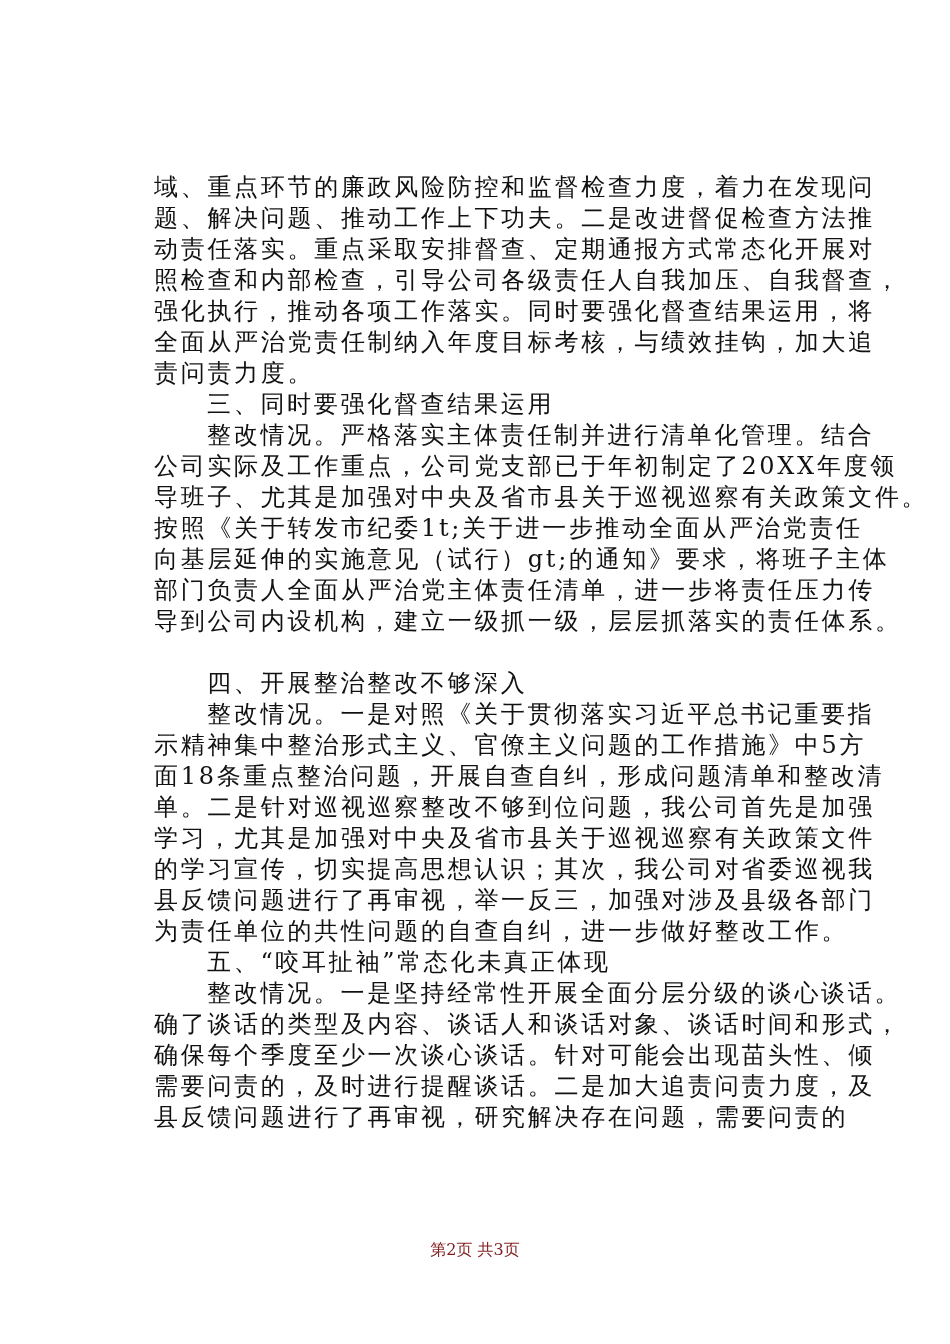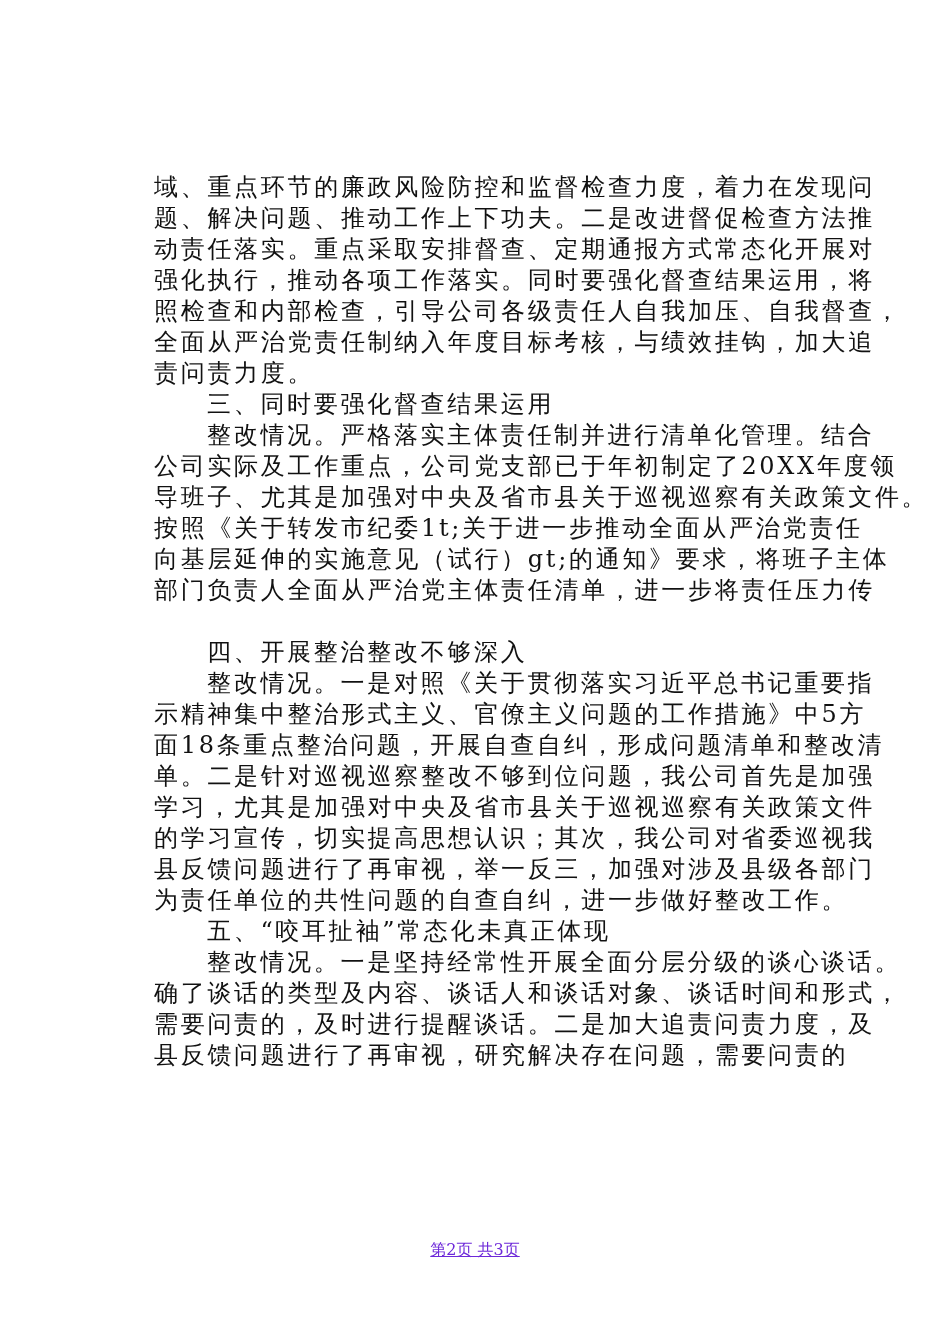--- a/index.html
+++ b/index.html
@@ -36,52 +36,53 @@
       height: 31px;
     }
     .footer {
       position: absolute;
       top: 1238px;
       left: 0;
       width: 950px;
       text-align: center;
       font-size: 16px;
       line-height: 24px;
-      color: #6d28d9;
-      text-decoration: underline;
+      color: #7f1d1d;
     }
   </style>
 </head>
 <body>
 
 <div class="page">
   <div class="line">域、重点环节的廉政风险防控和监督检查力度，着力在发现问</div>
   <div class="line">题、解决问题、推动工作上下功夫。二是改进督促检查方法推</div>
   <div class="line">动责任落实。重点采取安排督查、定期通报方式常态化开展对</div>
+  <div class="line">照检查和内部检查，引导公司各级责任人自我加压、自我督查，</div>
   <div class="line">强化执行，推动各项工作落实。同时要强化督查结果运用，将</div>
-  <div class="line">照检查和内部检查，引导公司各级责任人自我加压、自我督查，</div>
   <div class="line">全面从严治党责任制纳入年度目标考核，与绩效挂钩，加大追</div>
   <div class="line">责问责力度。</div>
   <div class="line indent">三、同时要强化督查结果运用</div>
   <div class="line indent">整改情况。严格落实主体责任制并进行清单化管理。结合</div>
   <div class="line">公司实际及工作重点，公司党支部已于年初制定了20XX年度领</div>
   <div class="line">导班子、尤其是加强对中央及省市县关于巡视巡察有关政策文件。</div>
   <div class="line">按照《关于转发市纪委1t;关于进一步推动全面从严治党责任</div>
   <div class="line">向基层延伸的实施意见（试行）gt;的通知》要求，将班子主体</div>
   <div class="line">部门负责人全面从严治党主体责任清单，进一步将责任压力传</div>
+  <div class="line">导到公司内设机构，建立一级抓一级，层层抓落实的责任体系。</div>
   <div class="line blank"></div>
   <div class="line indent">四、开展整治整改不够深入</div>
   <div class="line indent">整改情况。一是对照《关于贯彻落实习近平总书记重要指</div>
   <div class="line">示精神集中整治形式主义、官僚主义问题的工作措施》中5方</div>
   <div class="line">面18条重点整治问题，开展自查自纠，形成问题清单和整改清</div>
   <div class="line">单。二是针对巡视巡察整改不够到位问题，我公司首先是加强</div>
   <div class="line">学习，尤其是加强对中央及省市县关于巡视巡察有关政策文件</div>
   <div class="line">的学习宣传，切实提高思想认识；其次，我公司对省委巡视我</div>
   <div class="line">县反馈问题进行了再审视，举一反三，加强对涉及县级各部门</div>
   <div class="line">为责任单位的共性问题的自查自纠，进一步做好整改工作。</div>
   <div class="line indent">五、“咬耳扯袖”常态化未真正体现</div>
   <div class="line indent">整改情况。一是坚持经常性开展全面分层分级的谈心谈话。</div>
   <div class="line">确了谈话的类型及内容、谈话人和谈话对象、谈话时间和形式，</div>
+  <div class="line">确保每个季度至少一次谈心谈话。针对可能会出现苗头性、倾</div>
   <div class="line">需要问责的，及时进行提醒谈话。二是加大追责问责力度，及</div>
   <div class="line">县反馈问题进行了再审视，研究解决存在问题，需要问责的</div>
 </div>
 
 <div class="footer">第2页  共3页</div>
 
 </body></html>

